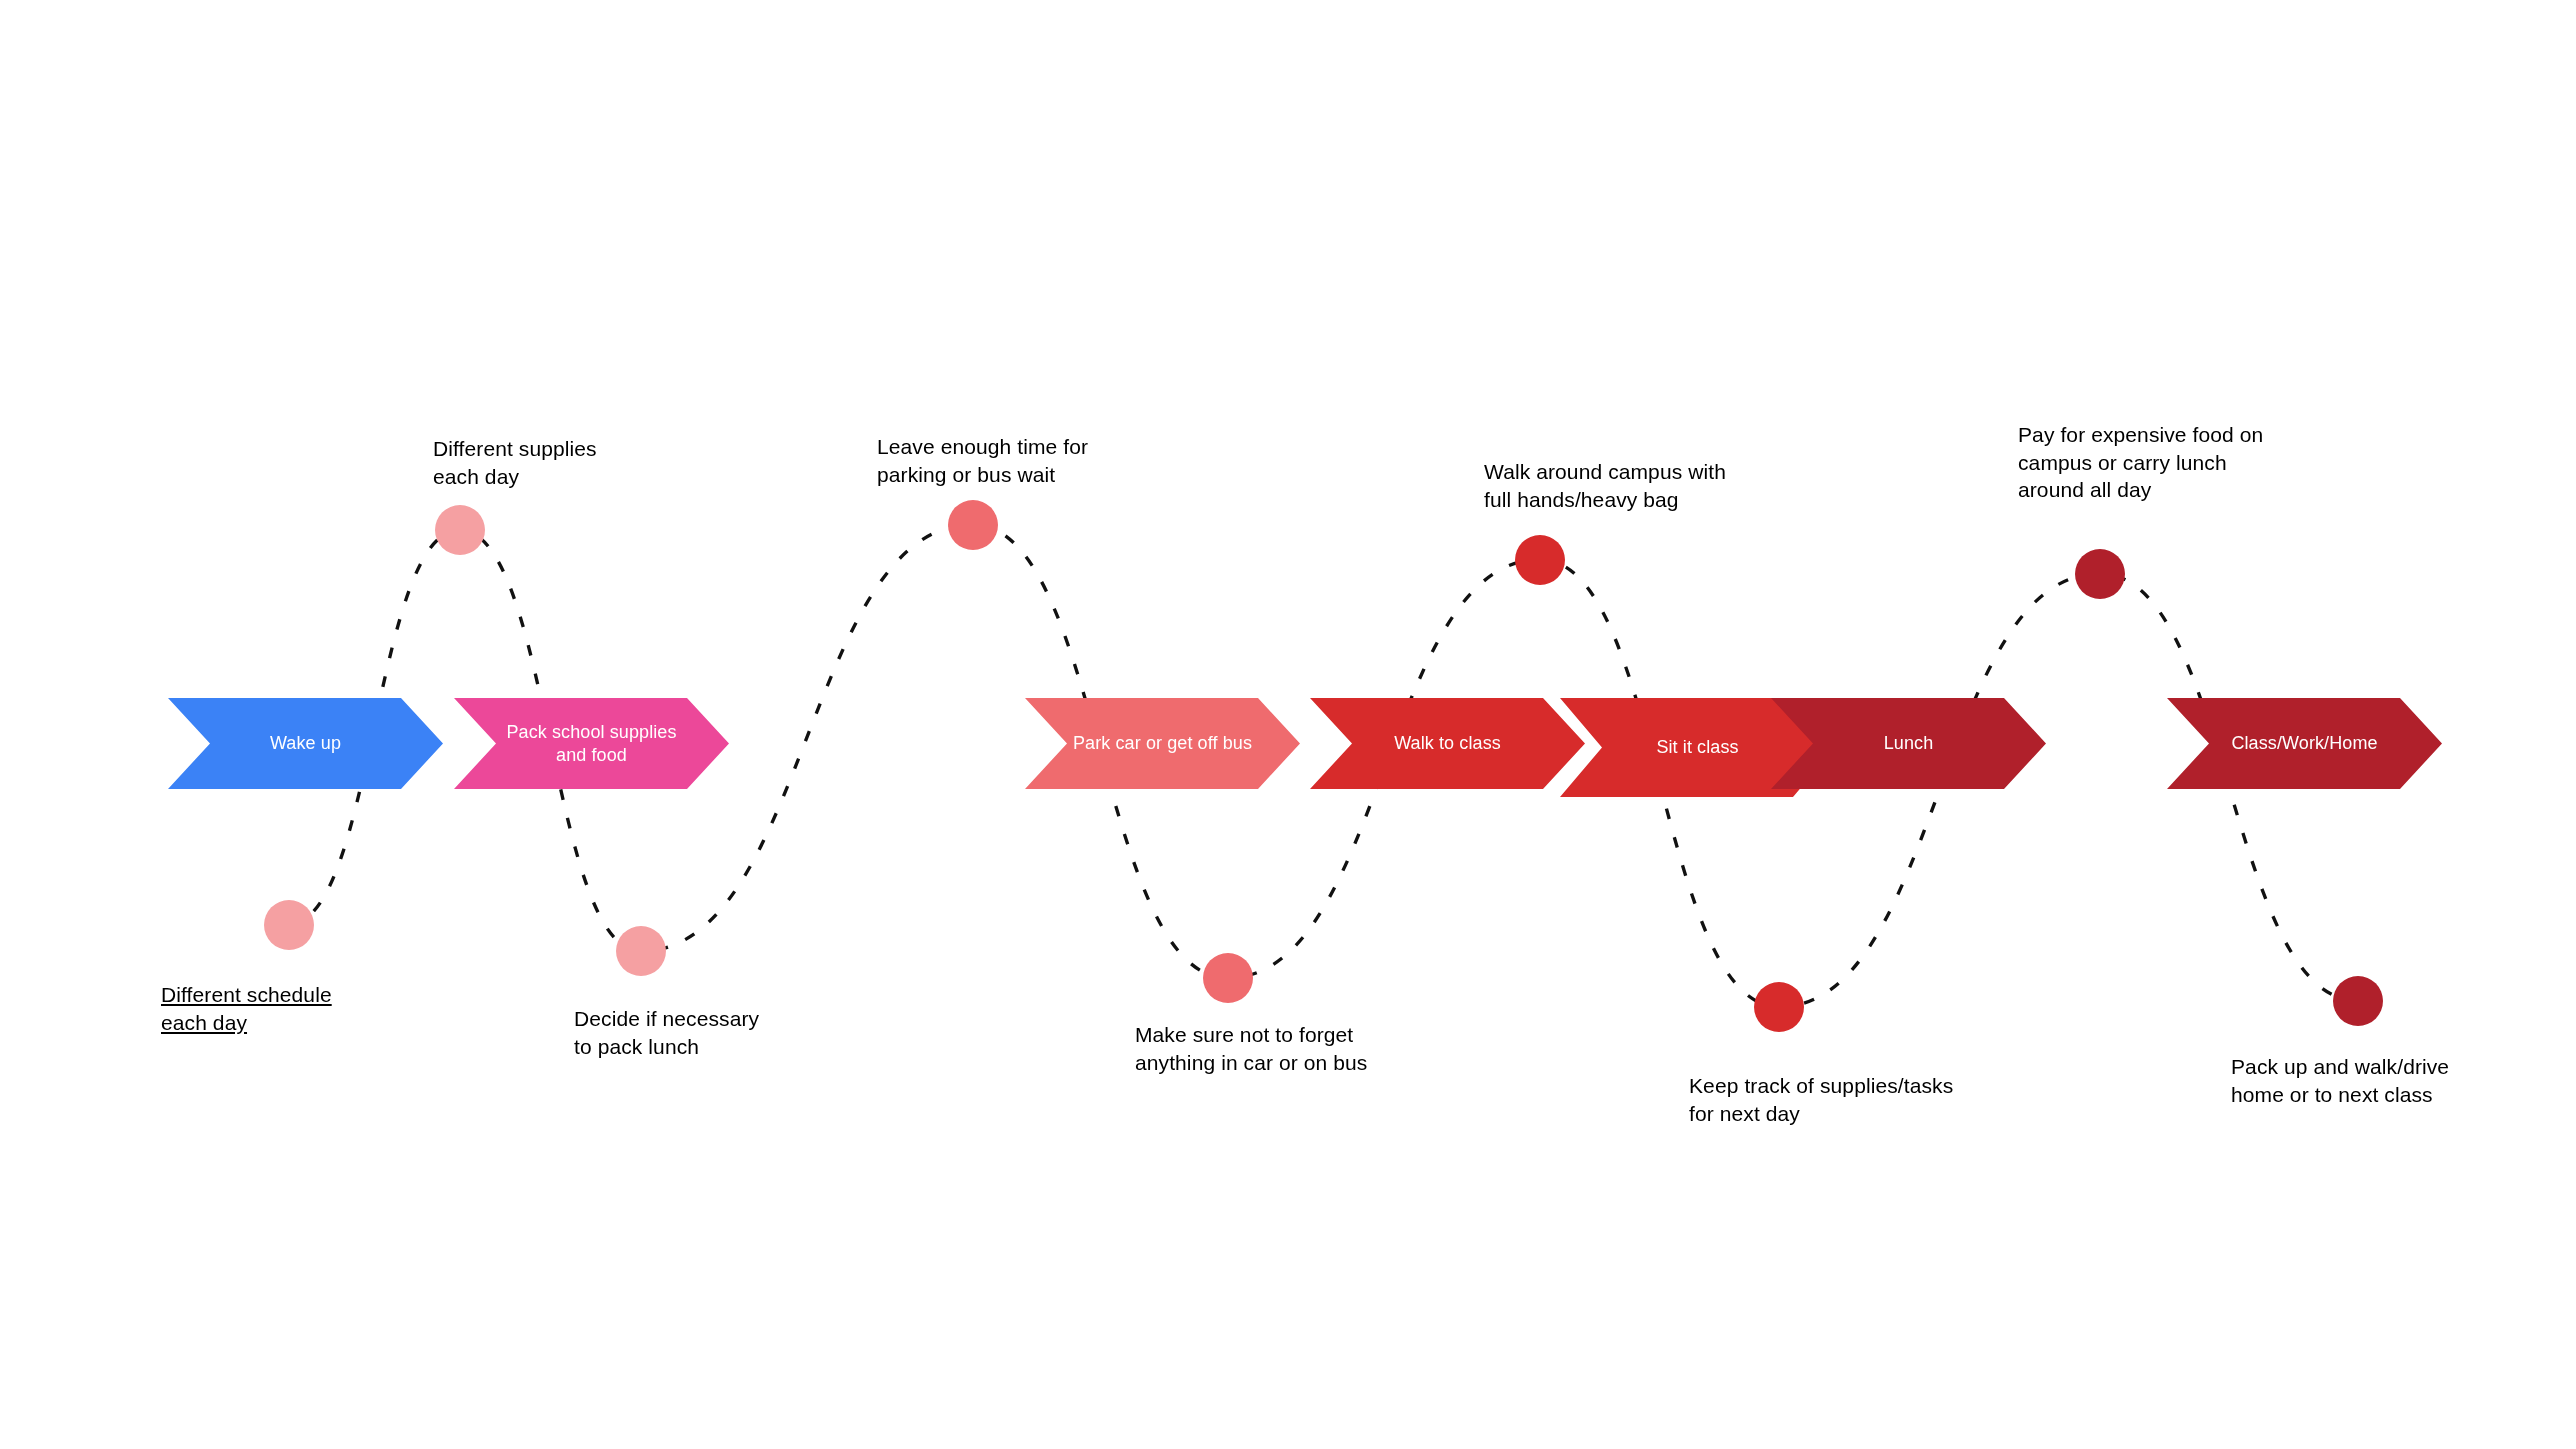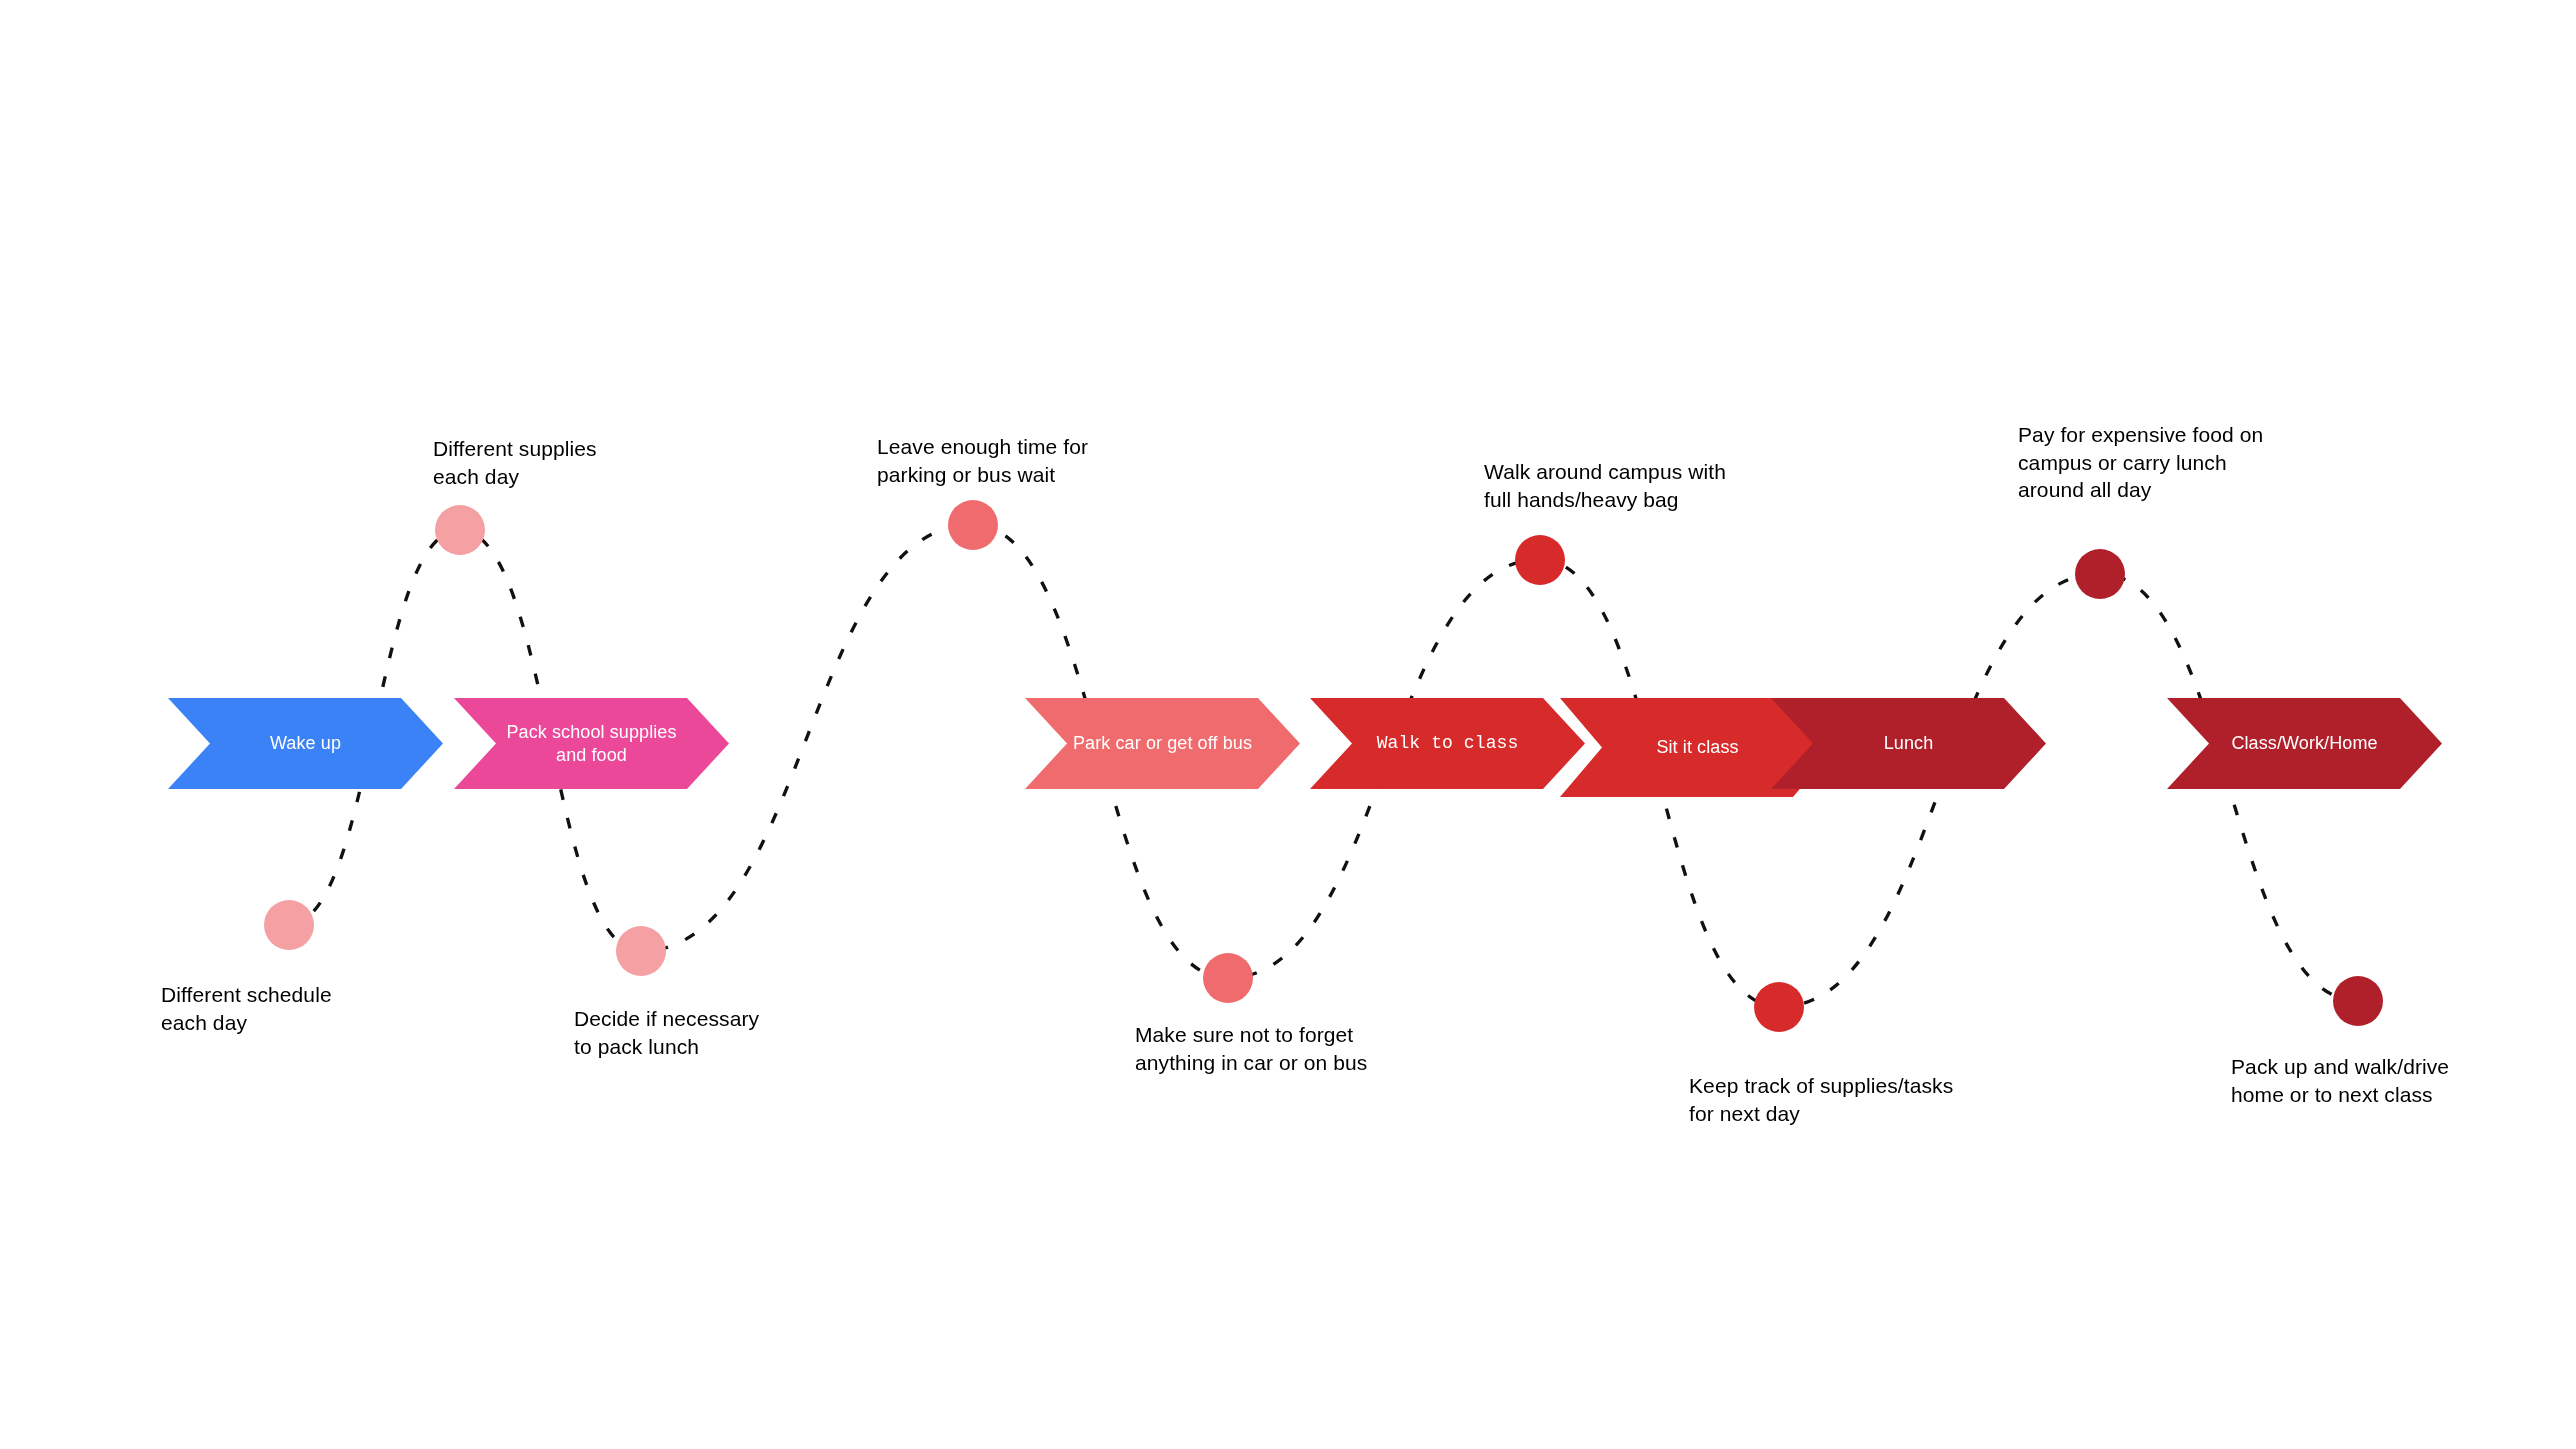--- a/index.html
+++ b/index.html
@@ -67,21 +67,21 @@
   </svg>
 <div class="arrow" style="left: 168px; top: 698px; width: 275px; height: 91px; background: #3b82f6; clip-path: polygon(0px 0px, calc(100% - 42px) 0px, 100% 50%, calc(100% - 42px) 100%, 0px 100%, 42px 50%);">
       <span class="arrow-label">Wake up</span>
     </div>
     <div class="arrow" style="left: 454px; top: 698px; width: 275px; height: 91px; background: #ec4899; clip-path: polygon(0px 0px, calc(100% - 42px) 0px, 100% 50%, calc(100% - 42px) 100%, 0px 100%, 42px 50%);">
       <span class="arrow-label">Pack school supplies and food</span>
     </div>
     <div class="arrow" style="left: 1025px; top: 698px; width: 275px; height: 91px; background: rgb(239, 107, 110); clip-path: polygon(0px 0px, calc(100% - 42px) 0px, 100% 50%, calc(100% - 42px) 100%, 0px 100%, 42px 50%);">
       <span class="arrow-label">Park car or get off bus</span>
     </div>
-    <div class="arrow" style="left: 1310px; top: 698px; width: 275px; height: 91px; background: rgb(215, 43, 43); clip-path: polygon(0px 0px, calc(100% - 42px) 0px, 100% 50%, calc(100% - 42px) 100%, 0px 100%, 42px 50%); font-family: Liberation Mono, monospace;">
+    <div class="arrow" style="left: 1310px; top: 698px; width: 275px; height: 91px; background: rgb(215, 43, 43); clip-path: polygon(0px 0px, calc(100% - 42px) 0px, 100% 50%, calc(100% - 42px) 100%, 0px 100%, 42px 50%);">
       <span class="arrow-label">Walk to class</span>
     </div>
     <div class="arrow" style="left: 1560px; top: 698px; width: 275px; height: 99px; background: rgb(215, 43, 43); clip-path: polygon(0px 0px, calc(100% - 42px) 0px, 100% 50%, calc(100% - 42px) 100%, 0px 100%, 42px 50%); justify-content: center;">
       <span class="arrow-label">Sit it class</span>
     </div>
     <div class="arrow" style="left: 1771px; top: 698px; width: 275px; height: 91px; background: rgb(176, 32, 43); clip-path: polygon(0px 0px, calc(100% - 42px) 0px, 100% 50%, calc(100% - 42px) 100%, 0px 100%, 42px 50%);">
       <span class="arrow-label">Lunch</span>
     </div>
     <div class="arrow" style="left: 2167px; top: 698px; width: 275px; height: 91px; background: rgb(176, 32, 43); clip-path: polygon(0px 0px, calc(100% - 42px) 0px, 100% 50%, calc(100% - 42px) 100%, 0px 100%, 42px 50%);">
       <span class="arrow-label">Class/Work/Home</span>
@@ -97,21 +97,21 @@
     <div class="dot" style="left: 2333px; top: 976px; width: 50px; height: 50px; background: rgb(176, 32, 43);"></div>
     <div class="annotation" style="left: 433px; top: 435px;">Different supplies
 each day</div>
     <div class="annotation" style="left: 877px; top: 433px;">Leave enough time for
 parking or bus wait</div>
     <div class="annotation" style="left: 1484px; top: 458px;">Walk around campus with
 full hands/heavy bag</div>
     <div class="annotation" style="left: 2018px; top: 421px;">Pay for expensive food on
 campus or carry lunch
 around all day</div>
-    <div class="annotation" style="left: 161px; top: 981px;">Different schedule
+    <div class="annotation" style="left: 161px; top: 981px; text-decoration: underline;">Different schedule
 each day</div>
     <div class="annotation" style="left: 574px; top: 1005px;">Decide if necessary
 to pack lunch</div>
     <div class="annotation" style="left: 1135px; top: 1021px;">Make sure not to forget
 anything in car or on bus</div>
     <div class="annotation" style="left: 1689px; top: 1072px;">Keep track of supplies/tasks
 for next day</div>
     <div class="annotation" style="left: 2231px; top: 1053px;">Pack up and walk/drive
 home or to next class</div>
   </div>

